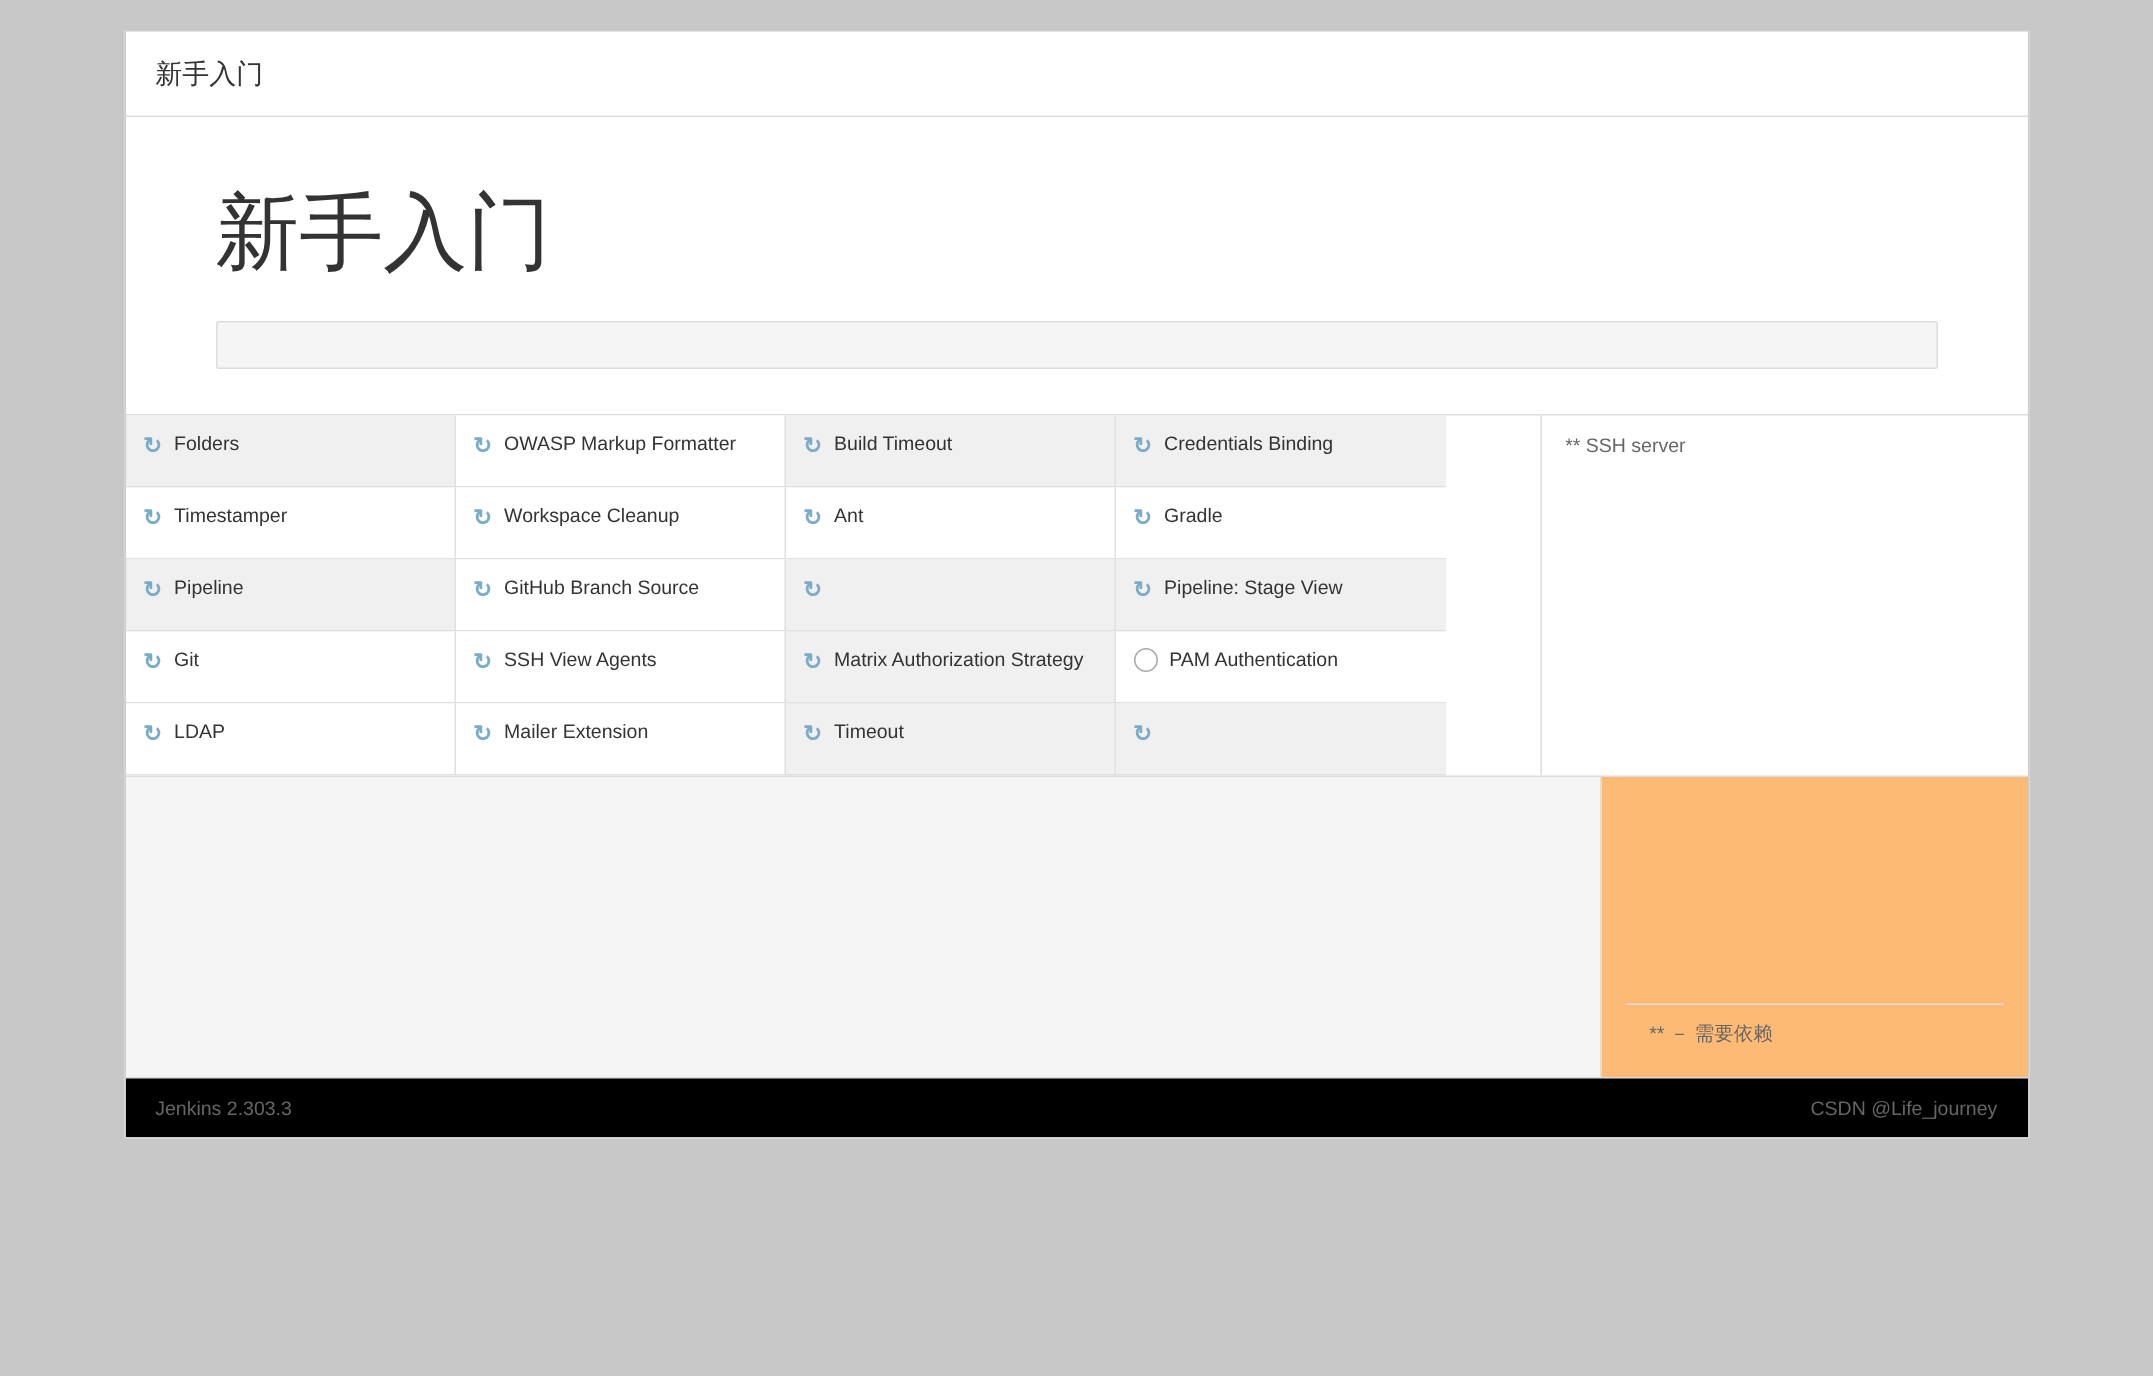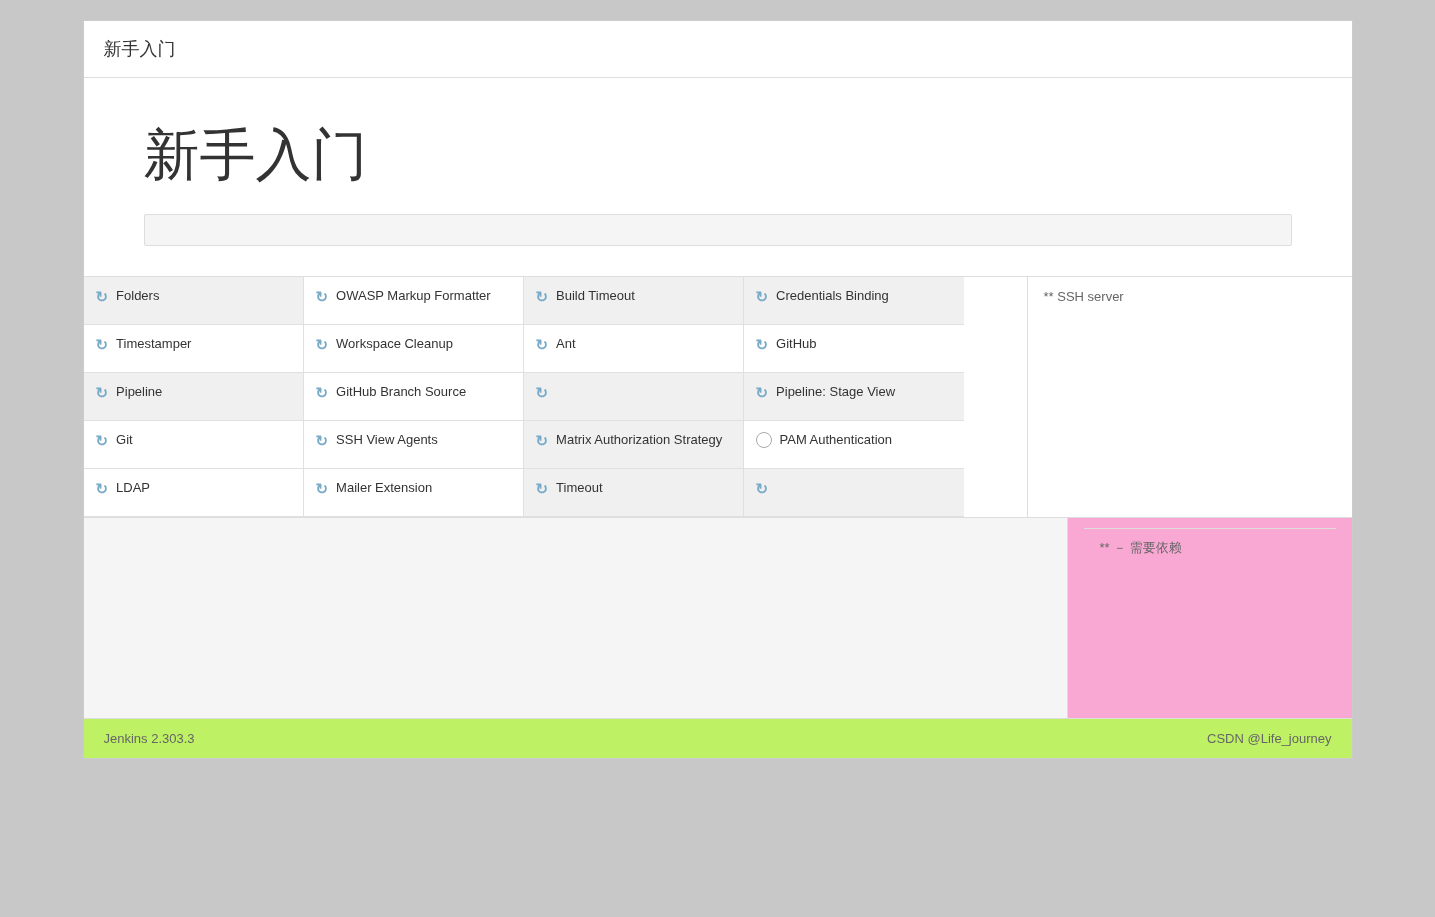--- a/index.html
+++ b/index.html
@@ -127,32 +127,32 @@
     .left-content {
       flex: 1;
       min-height: 200px;
       background: #f5f5f5;
     }
     .right-panel {
       width: 285px;
       border-left: 1px solid #ddd;
       display: flex;
       flex-direction: column;
-      justify-content: flex-start;
+      justify-content: flex-end;
       padding: 10px 16px;
-      background: #f9a8d4;
+      background: #fdba74;
     }
     
     .footer {
       border-top: 1px solid #ddd;
       padding: 12px 20px;
       display: flex;
       justify-content: space-between;
       align-items: center;
-      background: #bef264;
+      background: #000000;
     }
     .footer-version {
       font-size: 13px;
       color: #666;
     }
     .footer-credit {
       font-size: 13px;
       color: #666;
     }
   </style>
@@ -196,21 +196,21 @@
         <div class="plugin-cell">
           <span class="refresh-icon" style="font-size: 15px; color: rgb(122, 172, 202); font-weight: bold;">↻</span>
           <span class="plugin-name">Workspace Cleanup</span>
         </div>
         <div class="plugin-cell">
           <span class="refresh-icon" style="font-size: 15px; color: rgb(122, 172, 202); font-weight: bold;">↻</span>
           <span class="plugin-name">Ant</span>
         </div>
         <div class="plugin-cell">
           <span class="refresh-icon" style="font-size: 15px; color: rgb(122, 172, 202); font-weight: bold;">↻</span>
-          <span class="plugin-name">GitHub</span>
+          <span class="plugin-name">Gradle</span>
         </div>
         <div class="plugin-cell highlighted">
           <span class="refresh-icon" style="font-size: 15px; color: rgb(122, 172, 202); font-weight: bold;">↻</span>
           <span class="plugin-name">Pipeline</span>
         </div>
         <div class="plugin-cell">
           <span class="refresh-icon" style="font-size: 15px; color: rgb(122, 172, 202); font-weight: bold;">↻</span>
           <span class="plugin-name">GitHub Branch Source</span>
         </div>
         <div class="plugin-cell highlighted">

